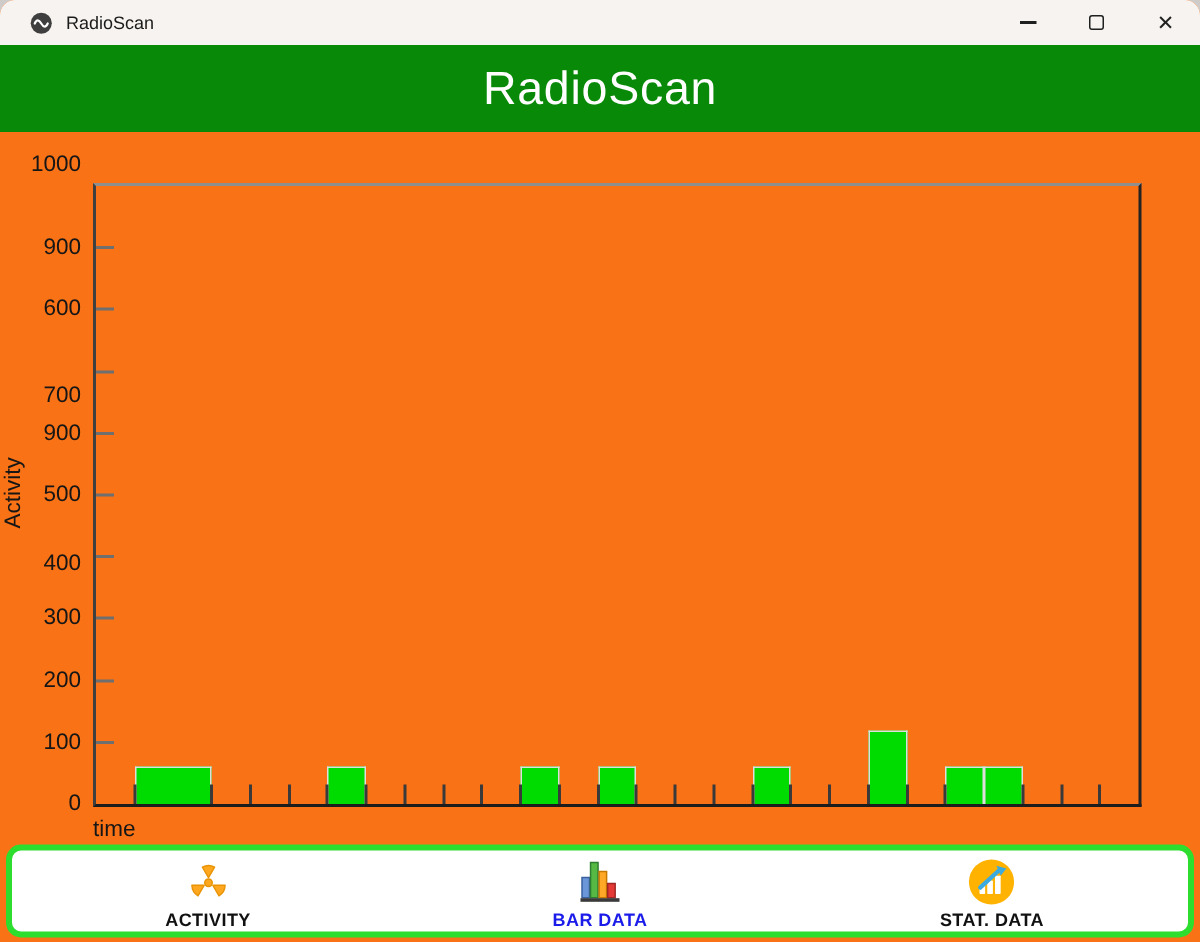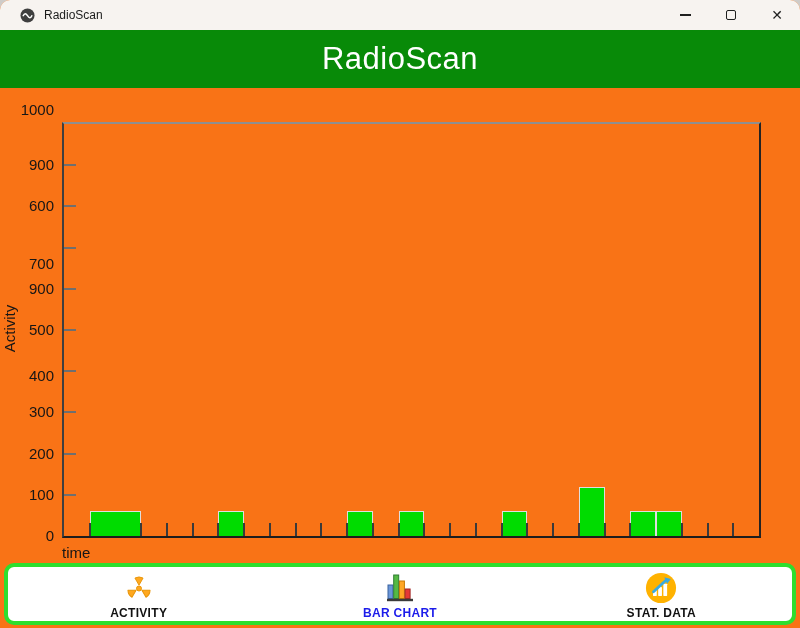--- a/index.html
+++ b/index.html
@@ -148,21 +148,21 @@
     <div class="tab active">
       <div class="icon-box">
         <svg width="28" height="30" viewBox="0 0 28 30">
           <rect x="2" y="12" width="5" height="13.5" fill="#6B96D8" stroke="#39629E"></rect>
           <rect x="7.7" y="2" width="5" height="23.5" fill="#55B944" stroke="#2E7D32"></rect>
           <rect x="13.4" y="8" width="5" height="17.5" fill="#FFA726" stroke="#C77800"></rect>
           <rect x="19.1" y="16" width="5" height="9.5" fill="#E53935" stroke="#A02725"></rect>
           <rect x="1" y="25.8" width="26" height="2.4" fill="#3A3A3A"></rect>
         </svg>
       </div>
-      <span class="tab-label">BAR CHART</span>
+      <span class="tab-label">BAR DATA</span>
     </div>
 
     <div class="tab">
       <div class="icon-box">
         <svg width="32" height="32" viewBox="0 0 34 34">
           <circle cx="17" cy="17" r="16" fill="#FFB200"></circle>
           <rect x="8.5" y="19" width="4" height="6.5" fill="#FFFFFF" rx="0.5"></rect>
           <rect x="14" y="16" width="4" height="9.5" fill="#FFFFFF" rx="0.5"></rect>
           <rect x="19.5" y="12.5" width="4" height="13" fill="#FFFFFF" rx="0.5"></rect>
           <path d="M9 21 L22 9" stroke="#3BAADF" stroke-width="3" stroke-linecap="round"></path>

